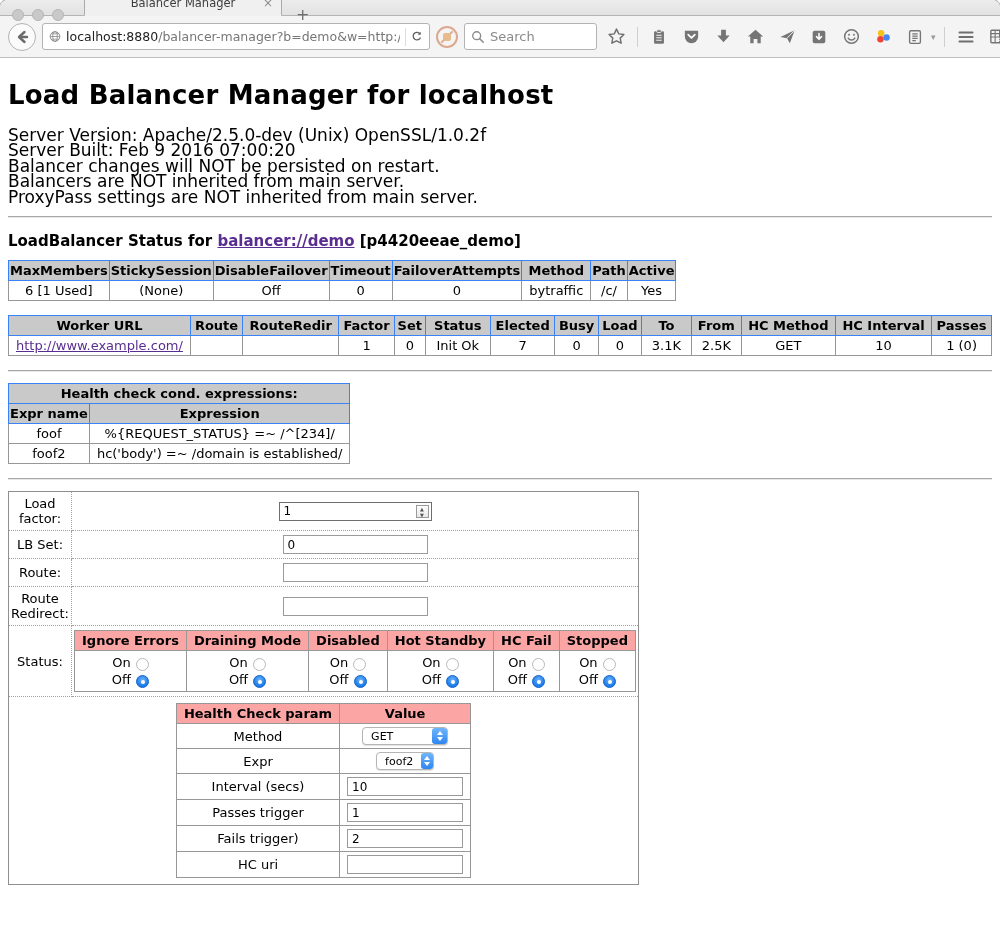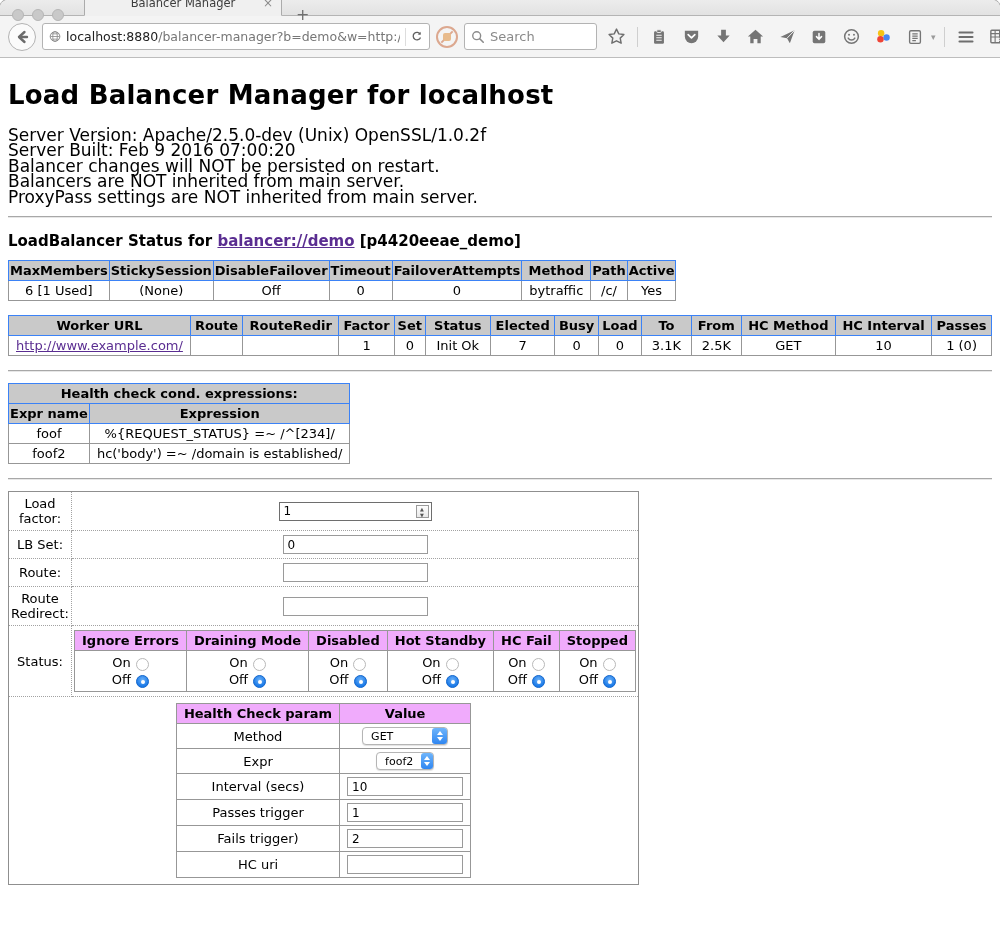--- a/index.html
+++ b/index.html
@@ -58,21 +58,21 @@
   table.form-t { border-collapse:collapse; border:1px solid #8f8f8f; width:565px; margin-top:8px; }
   table.form-t > tbody > tr > td { border:1px dotted #a2a2a2; padding:4px 2px; font-size:13px; }
   td.flabel { width:101px; text-align:center; }
   td.fval { text-align:center; }
   input.ti { width:145px; height:19px; border:1px solid #9a9a9a; font-size:12px; font-family:"DejaVu Sans",sans-serif; padding:1px 4px; background:#fff; }
   .numwrap { position:relative; display:inline-block; }
   .numwrap input { width:153px; border:1px solid #6e6e6e; }
   .spinner { position:absolute; right:3px; top:3px; width:13px; height:13px; border:1px solid #9a9a9a; background:linear-gradient(#fdfdfd,#e9e9e9); font-size:5px; line-height:6px; color:#555; text-align:center; }
 
   table.inner-t { border-collapse:collapse; border:1px solid #8f8f8f; }
-  table.inner-t th { background:#f0abfc; border:1px solid #979797; padding:2px 7px; font-size:13px; text-align:center; white-space:nowrap; }
+  table.inner-t th { background:#fca5a5; border:1px solid #979797; padding:2px 7px; font-size:13px; text-align:center; white-space:nowrap; }
   table.inner-t td { border:1px solid #979797; padding:3px 7px; font-size:13px; text-align:center; }
   .radio-line { display:flex; align-items:flex-end; justify-content:center; gap:5px; line-height:17px; }
   .radio { width:13px; height:13px; border-radius:50%; display:inline-block; }
   .radio.off { background:#fff; border:1px solid #b9b9b9; }
   .radio.on { background:radial-gradient(circle at 50% 35%, #6cb1f8, #1a7ae8 70%); border:1px solid #1668cc; position:relative; }
   .radio.on::after { content:""; position:absolute; left:4px; top:4px; width:4px; height:4px; border-radius:50%; background:#fff; }
 
   .hc-center { text-align:center; }
   .select { display:inline-flex; align-items:center; background:#fff; border:1px solid #b5b5b5; border-radius:4px;
             height:18px; padding-left:8px; gap:8px; font-size:11px; box-shadow:0 1px 1px rgba(0,0,0,.12); }

